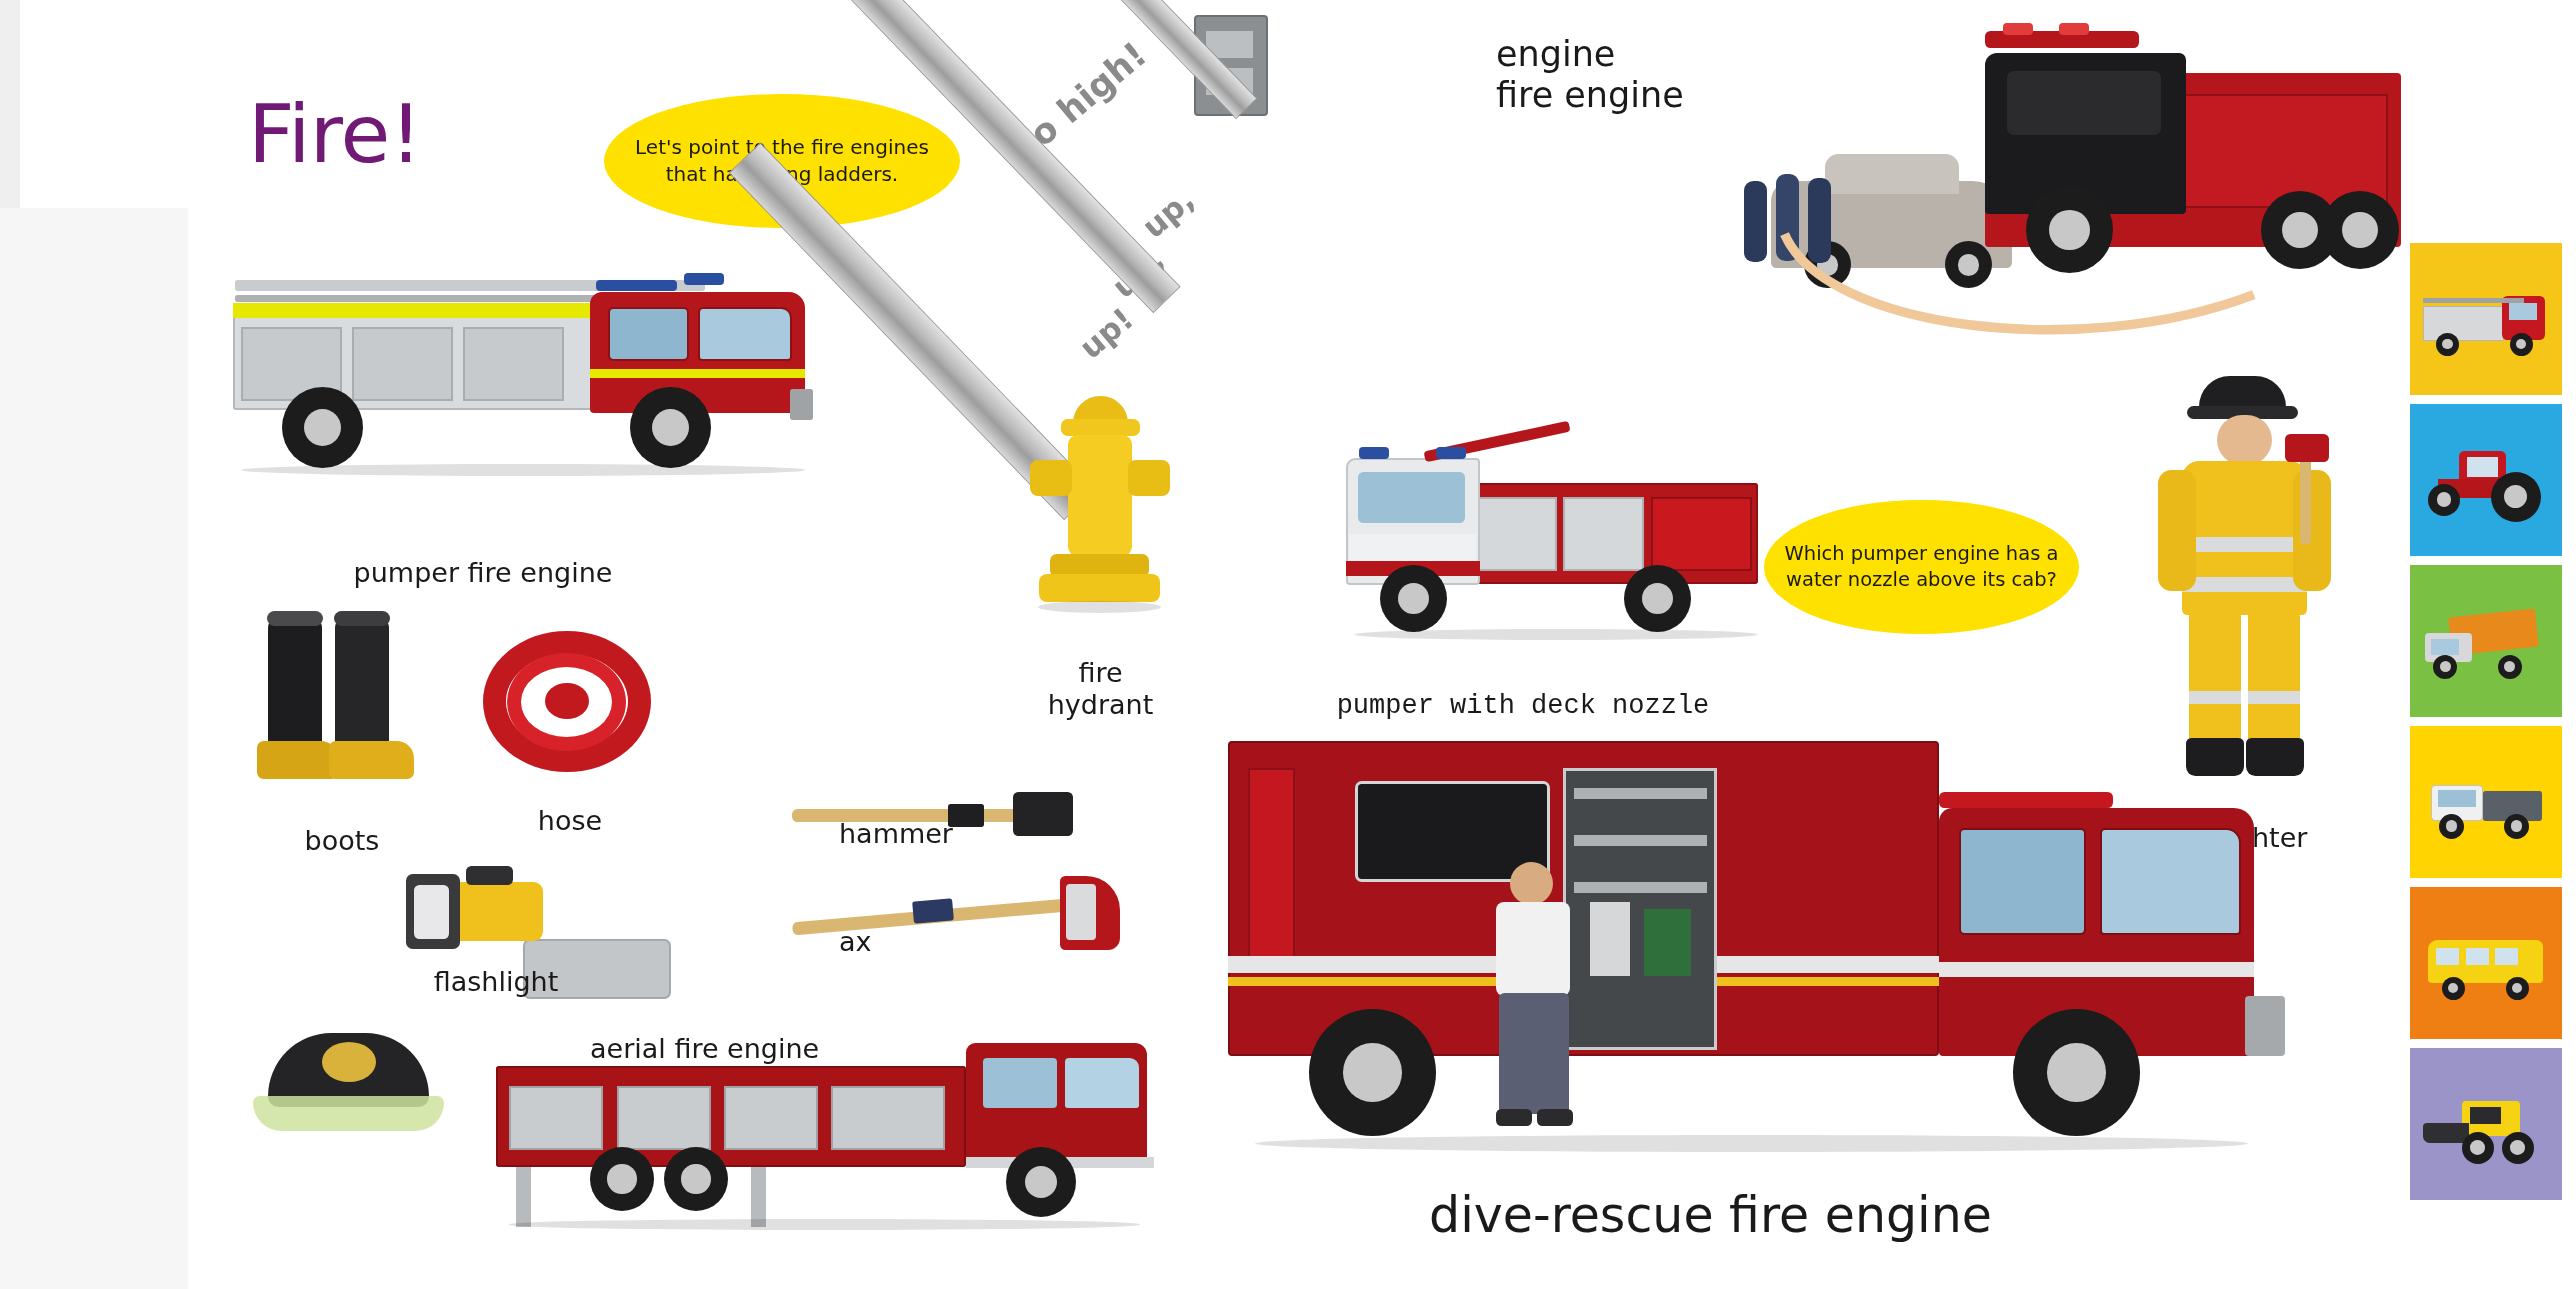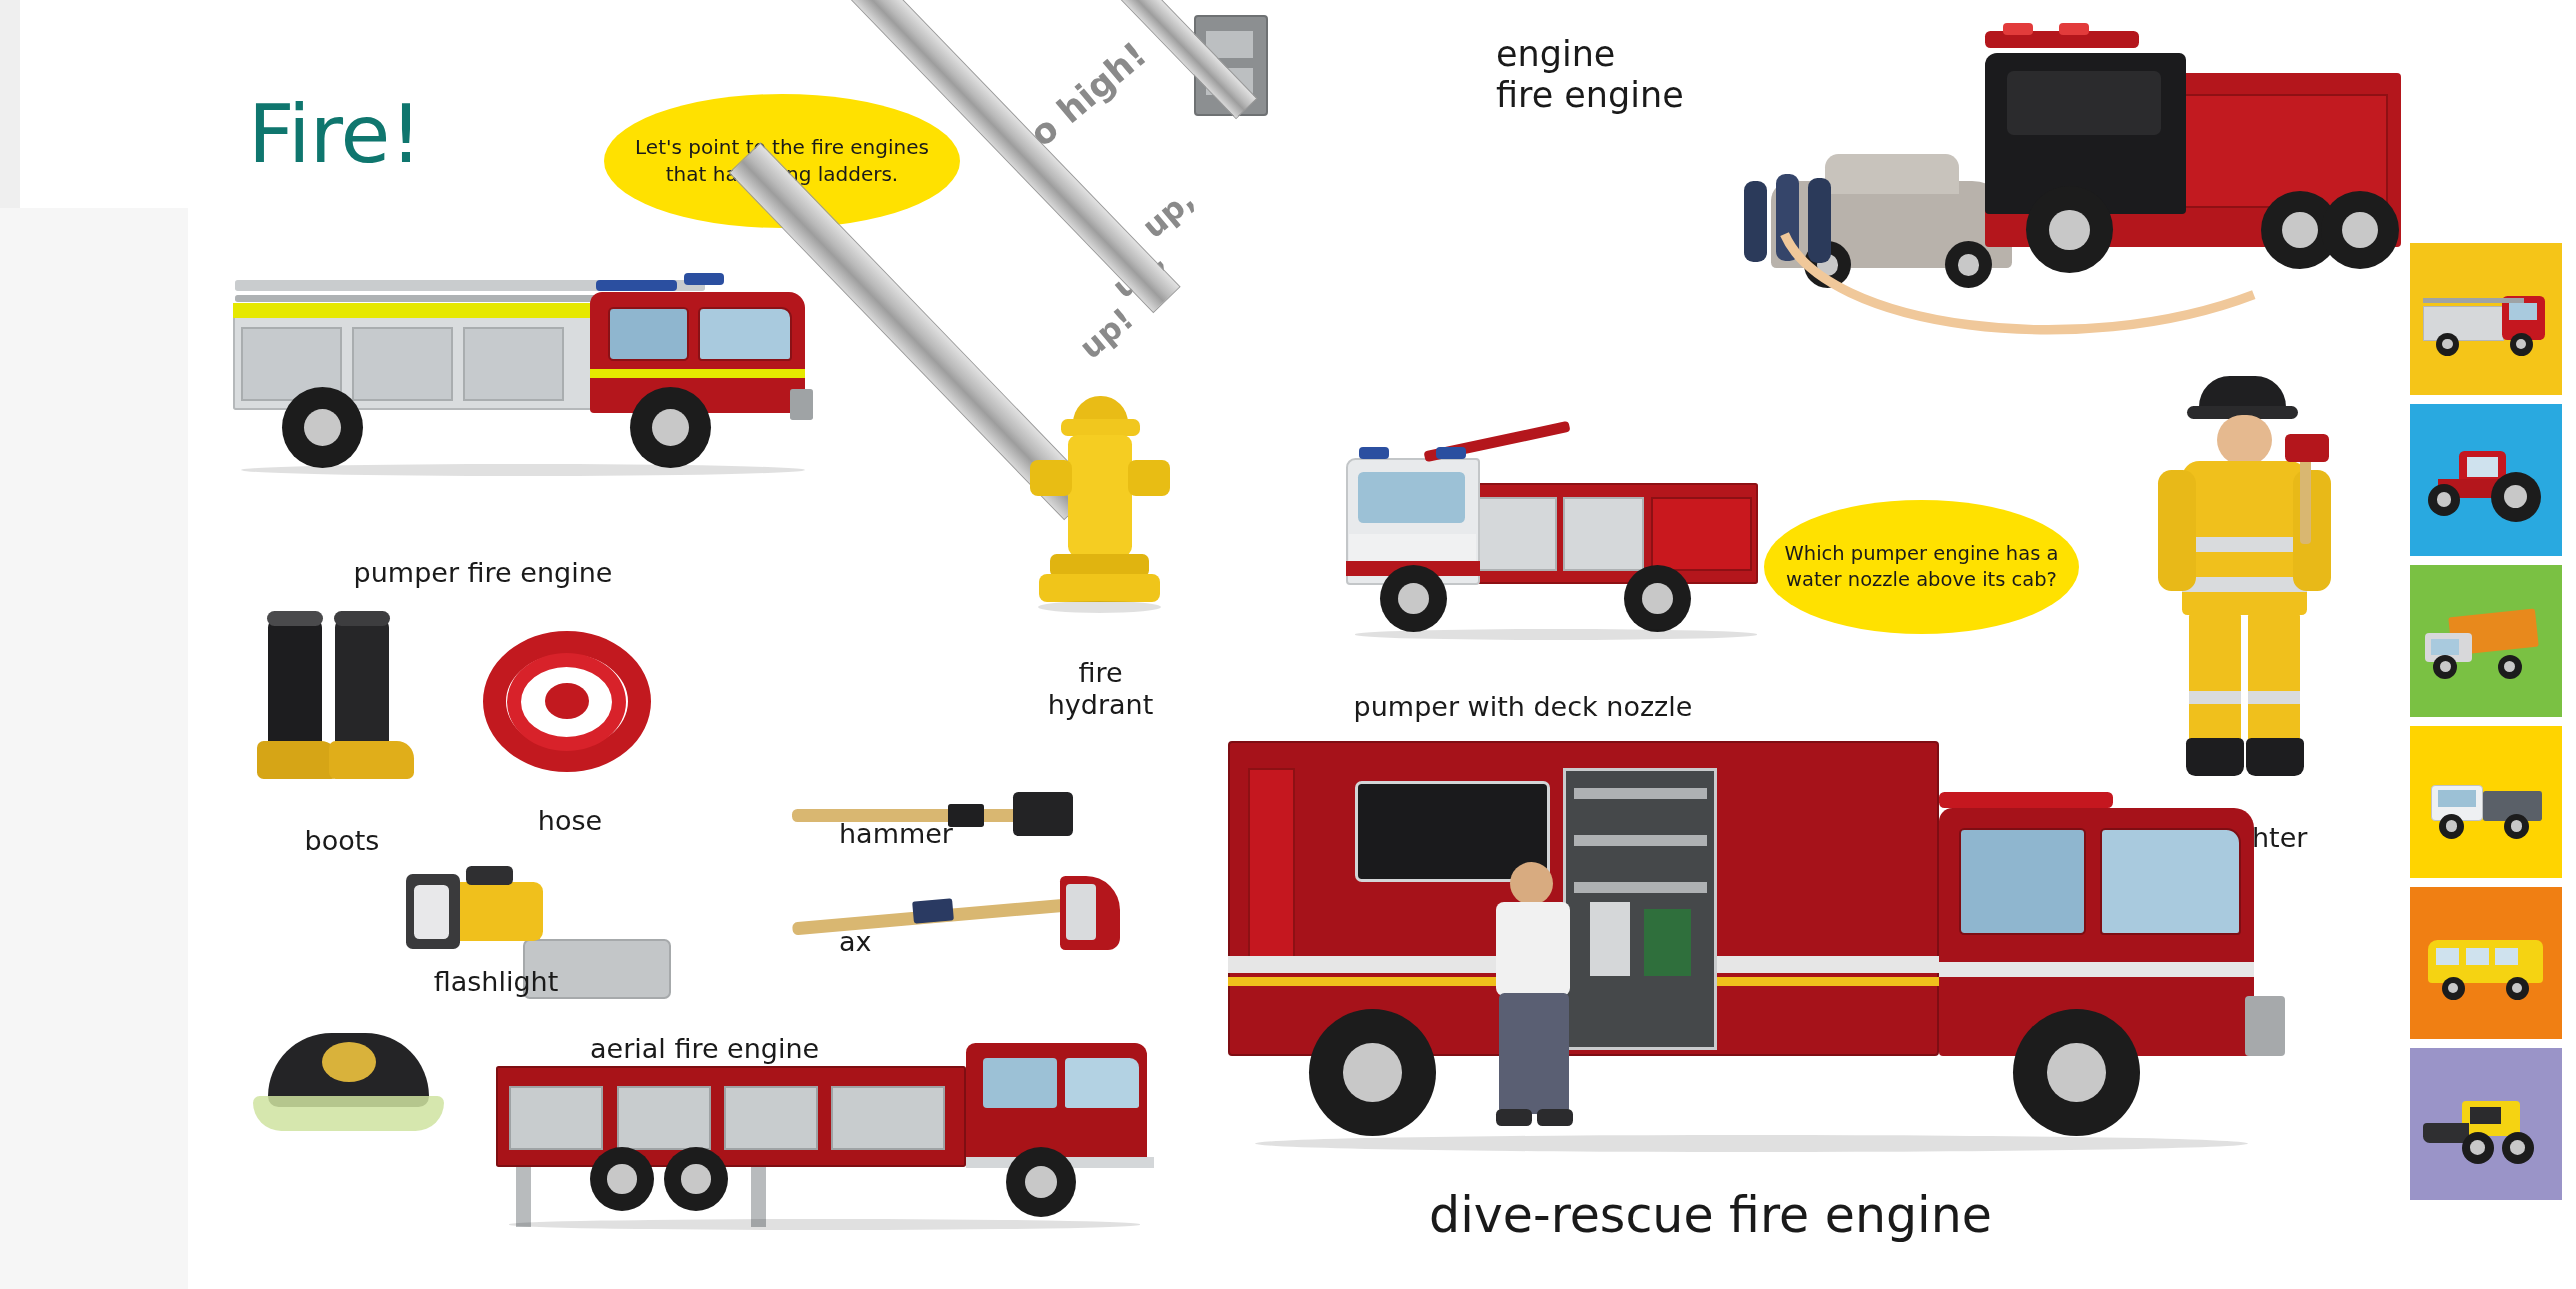--- a/index.html
+++ b/index.html
@@ -43,21 +43,21 @@
     height: 1289px;
     background: #ffffff;
   }
 
   
   .title {
     position: absolute;
     left: 248px;
     top: 87px;
     font-size: 81px;
-    color: #0f766e;
+    color: #701a75;
     font-weight: 400;
     letter-spacing: -0.7px;
     font-family: "DejaVu Sans", sans-serif;
   }
 
   
   .bubble {
     position: absolute;
     background: #ffe100;
     border-radius: 50%;
@@ -357,21 +357,21 @@
     <div class="rect" style="left:4px; top:145px; width:134px; height:14.8px; background:#b4161c;"></div>
 
     <div class="rect" style="left:81px; top:20px; width:148px; height:10.7px; background:#b4161c; border-radius:4px; transform: rotate(-12deg);"></div>
     <div class="rect" style="left:17.4px; top:31px; width:29.5px; height:12px; background:#2b4fa0; border-radius:4px;"></div>
     <div class="rect" style="left:94px; top:31px; width:29.5px; height:12px; background:#2b4fa0; border-radius:4px;"></div>
 
     <div class="wheel" style="left:38px; top:149px; width:67px; height:67px;"></div>
     <div class="wheel" style="left:282px; top:149px; width:67px; height:67px;"></div>
     <div class="rect" style="left:13.4px; top:213px; width:402px; height:10.7px; background:rgba(0,0,0,0.12); border-radius:50%;"></div>
   </div>
-  <div class="caption" style="left:1295px; top:691px; width:456px;">pumper with deck nozzle</div>
+  <div class="caption" style="left:1295px; top:691px; width:456px;font-family:Liberation Mono, monospace;">pumper with deck nozzle</div>
 
   <div class="art" style="left:2147px; top:376px; width:188px; height:416px;">
 
     <div class="rect" style="left:52px; top:0px; width:87px; height:36px; background:#1f1f21; border-radius:40px 40px 6.7px 6.7px;"></div>
     <div class="rect" style="left:40px; top:29.5px; width:111px; height:13.4px; background:#2a2a2c; border-radius:8px;"></div>
 
     <div class="rect" style="left:70px; top:39px; width:55px; height:50px; background:#e5b98f; border-radius:27px;"></div>
 
     <div class="rect" style="left:35px; top:85px; width:125px; height:154px; background:#f0c01c; border-radius:17.4px 17.4px 5.4px 5.4px;"></div>
     <div class="rect" style="left:35px; top:161px; width:125px; height:14.8px; background:#d9dbdd;"></div>

